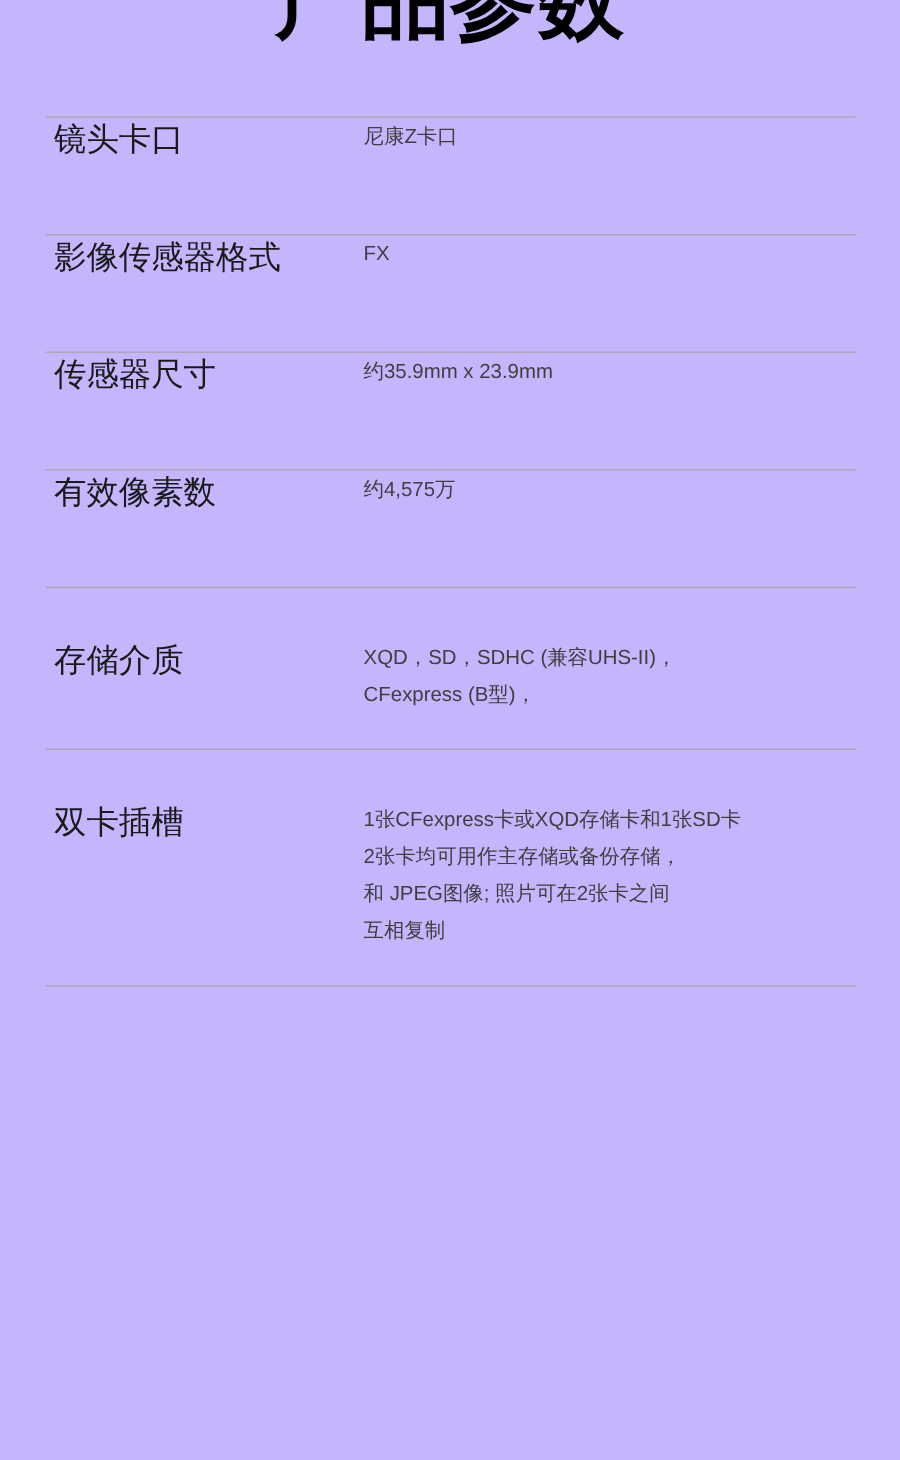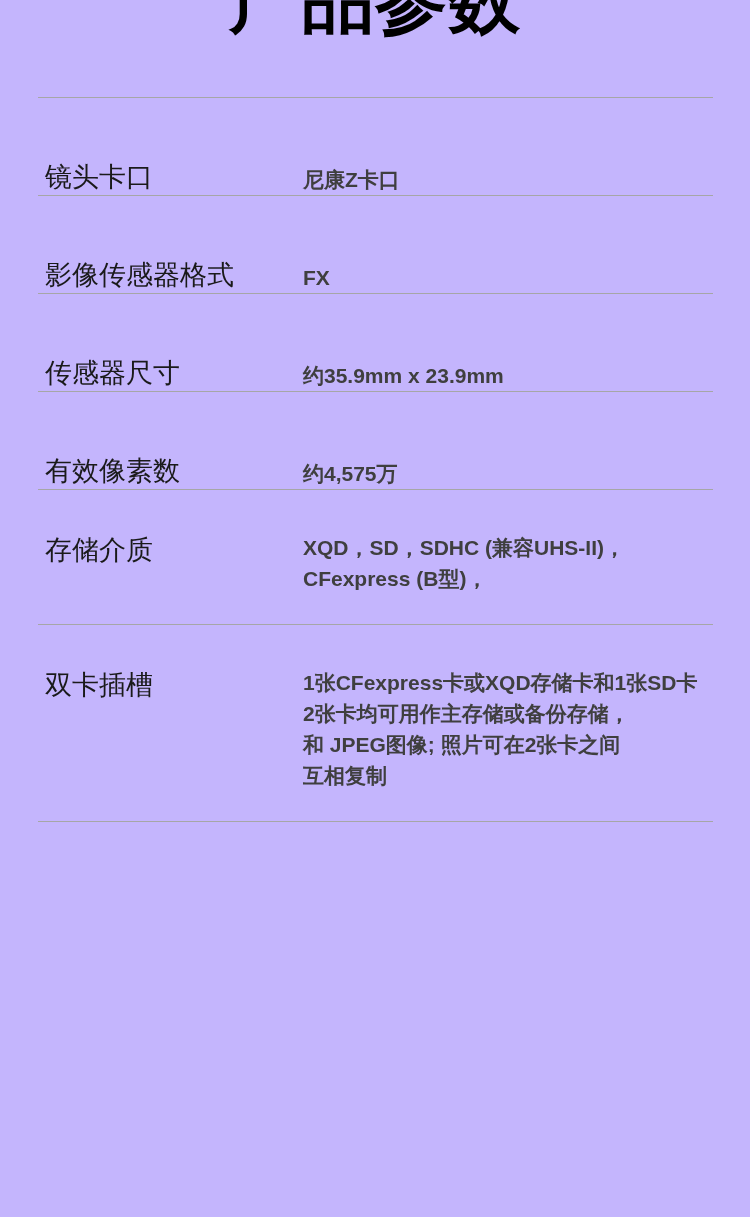--- a/index.html
+++ b/index.html
@@ -31,43 +31,43 @@
   }
   .spec-table {
     margin: 0 37px 0 38px; 
   }
   .row {
     display: flex;
     border-top: 1.5px solid #a6a6a6;
   }
   .row.single {
     height: 98px;       
-    align-items: flex-end;
+    align-items: flex-start;
   }
   .row.multi {
     padding-top: 42px;
     padding-bottom: 30px;
     align-items: flex-start;
     justify-content: space-between;
   }
   .row-label {
     flex: 0 0 265px;    
     padding-left: 7px;
     font-size: 27px;
     line-height: 36px;
     font-weight: 400;
     color: #1a1a1a;
     white-space: nowrap;
   }
   .row-value {
     flex: 1 1 auto;
     min-width: 0;
-    font-size: 21px;
+    font-size: 17px;
     line-height: 31px;
-    font-weight: 700;
+    font-weight: 400;
     color: #3f3f3f;
   }
   .value-line {
     white-space: nowrap;
   }
   .bottom-divider {
     border: none;
     border-top: 1.5px solid #a6a6a6;
     margin: 0 37px 0 38px;
   }

